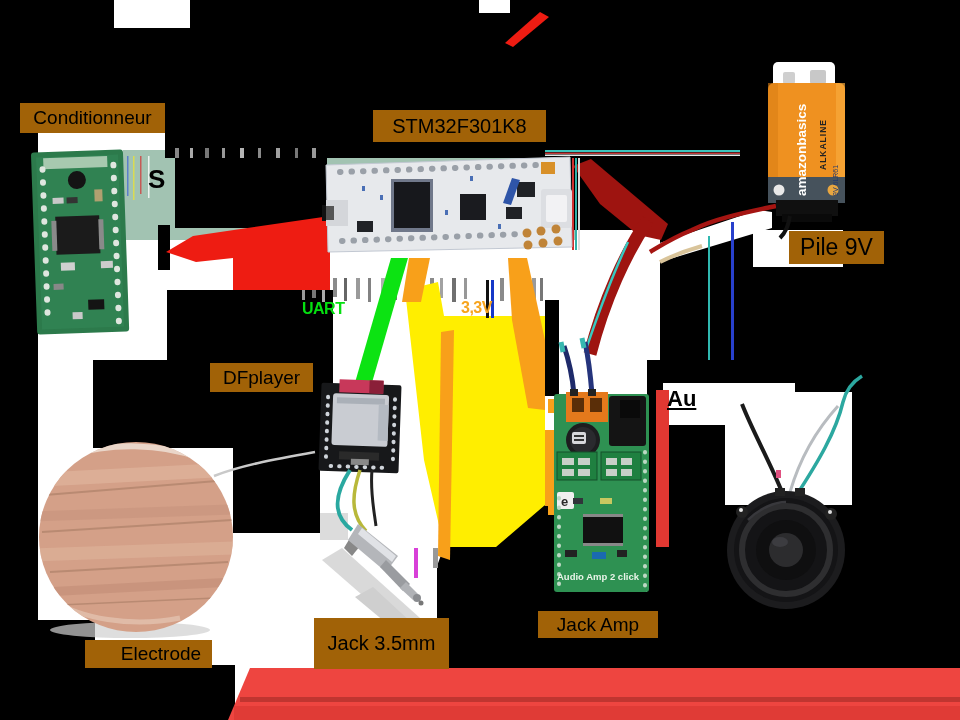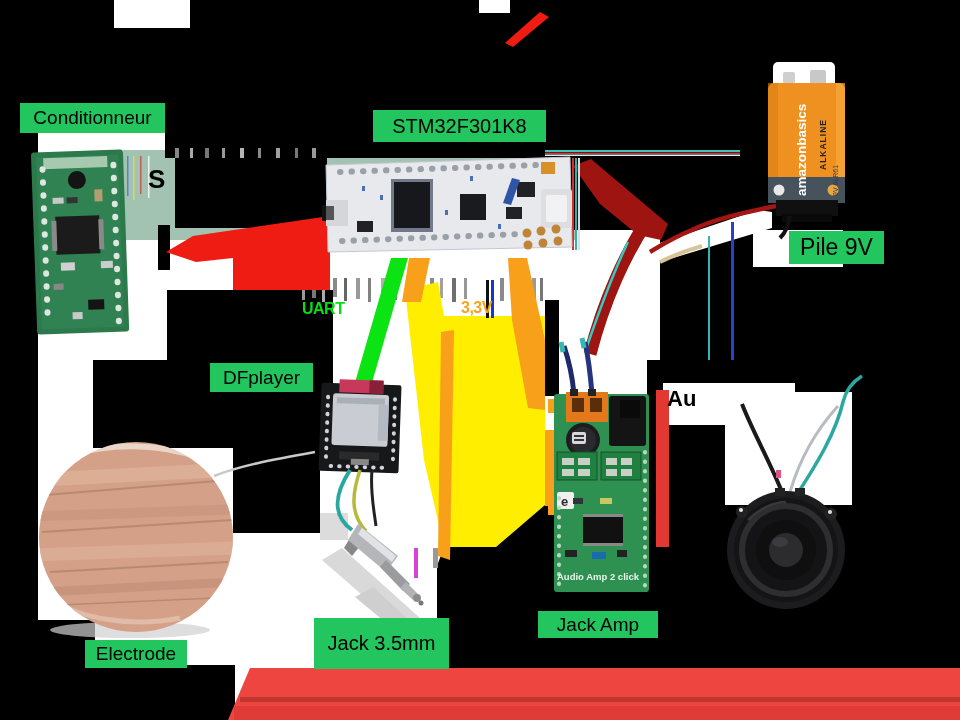--- a/index.html
+++ b/index.html
@@ -1,20 +1,20 @@
 <!DOCTYPE html>
 <html><head>
 <meta charset="utf-8">
 <style>
   html,body{margin:0;padding:0;}
   body{width:960px;height:720px;position:relative;background:#ffffff;overflow:hidden;
        font-family:"Liberation Sans",sans-serif;}
   #stage{position:absolute;left:0;top:0;width:960px;height:720px;}
   svg{position:absolute;left:0;top:0;}
-  .lbl{position:absolute;background:#22c55e;color:#000;display:flex;align-items:center;
+  .lbl{position:absolute;background:#a16207;color:#000;display:flex;align-items:center;
        justify-content:center;white-space:nowrap;z-index:30;}
   .frag{position:absolute;background:transparent;color:#000;font-weight:bold;z-index:31;
         white-space:nowrap;}
   .arrlbl{position:absolute;background:transparent;font-weight:bold;z-index:31;white-space:nowrap;
           letter-spacing:-0.5px;}
 </style>
 </head>
 <body>
 
 <div id="stage">
@@ -336,27 +336,27 @@
 </svg>
 
 <div class="lbl" style="left:20px;top:103px;width:145px;height:30px;font-size:19px;">Conditionneur</div>
 
 <div class="lbl" style="left:373px;top:110px;width:173px;height:32px;font-size:20px;">STM32F301K8</div>
 
 <div class="lbl" style="left:753px;top:231px;width:95px;height:33px;font-size:23px;margin-left:36px;">Pile 9V</div>
 
 <div class="lbl" style="left:210px;top:363px;width:103px;height:29px;font-size:19px;">DFplayer</div>
 
-<div class="lbl" style="left:85px;top:640px;width:102px;height:28px;font-size:19px;">Electrode</div>
+<div class="lbl" style="left:85px;top:640px;width:102px;height:28px;font-size:19px;padding-left:25px;">Electrode</div>
 
 <div class="lbl" style="left:314px;top:618px;width:135px;height:51px;font-size:20px;">Jack 3.5mm</div>
 
 <div class="lbl" style="left:538px;top:611px;width:120px;height:27px;font-size:19px;">Jack Amp</div>
 
 
 <div class="frag" style="left:148px;top:164px;font-size:26px;">S</div>
 
 <div class="arrlbl" style="left:302px;top:300px;font-size:16px;color:#04e010;">UART</div>
 
 <div class="arrlbl" style="left:461px;top:299px;font-size:16px;color:#f7a41d;">3,3V</div>
 
-<div class="frag" style="left:667px;top:386px;font-size:22px;">Au</div>
+<div class="frag" style="left:667px;top:386px;font-size:22px;text-decoration:underline;">Au</div>
 </div>
 
 </body></html>

